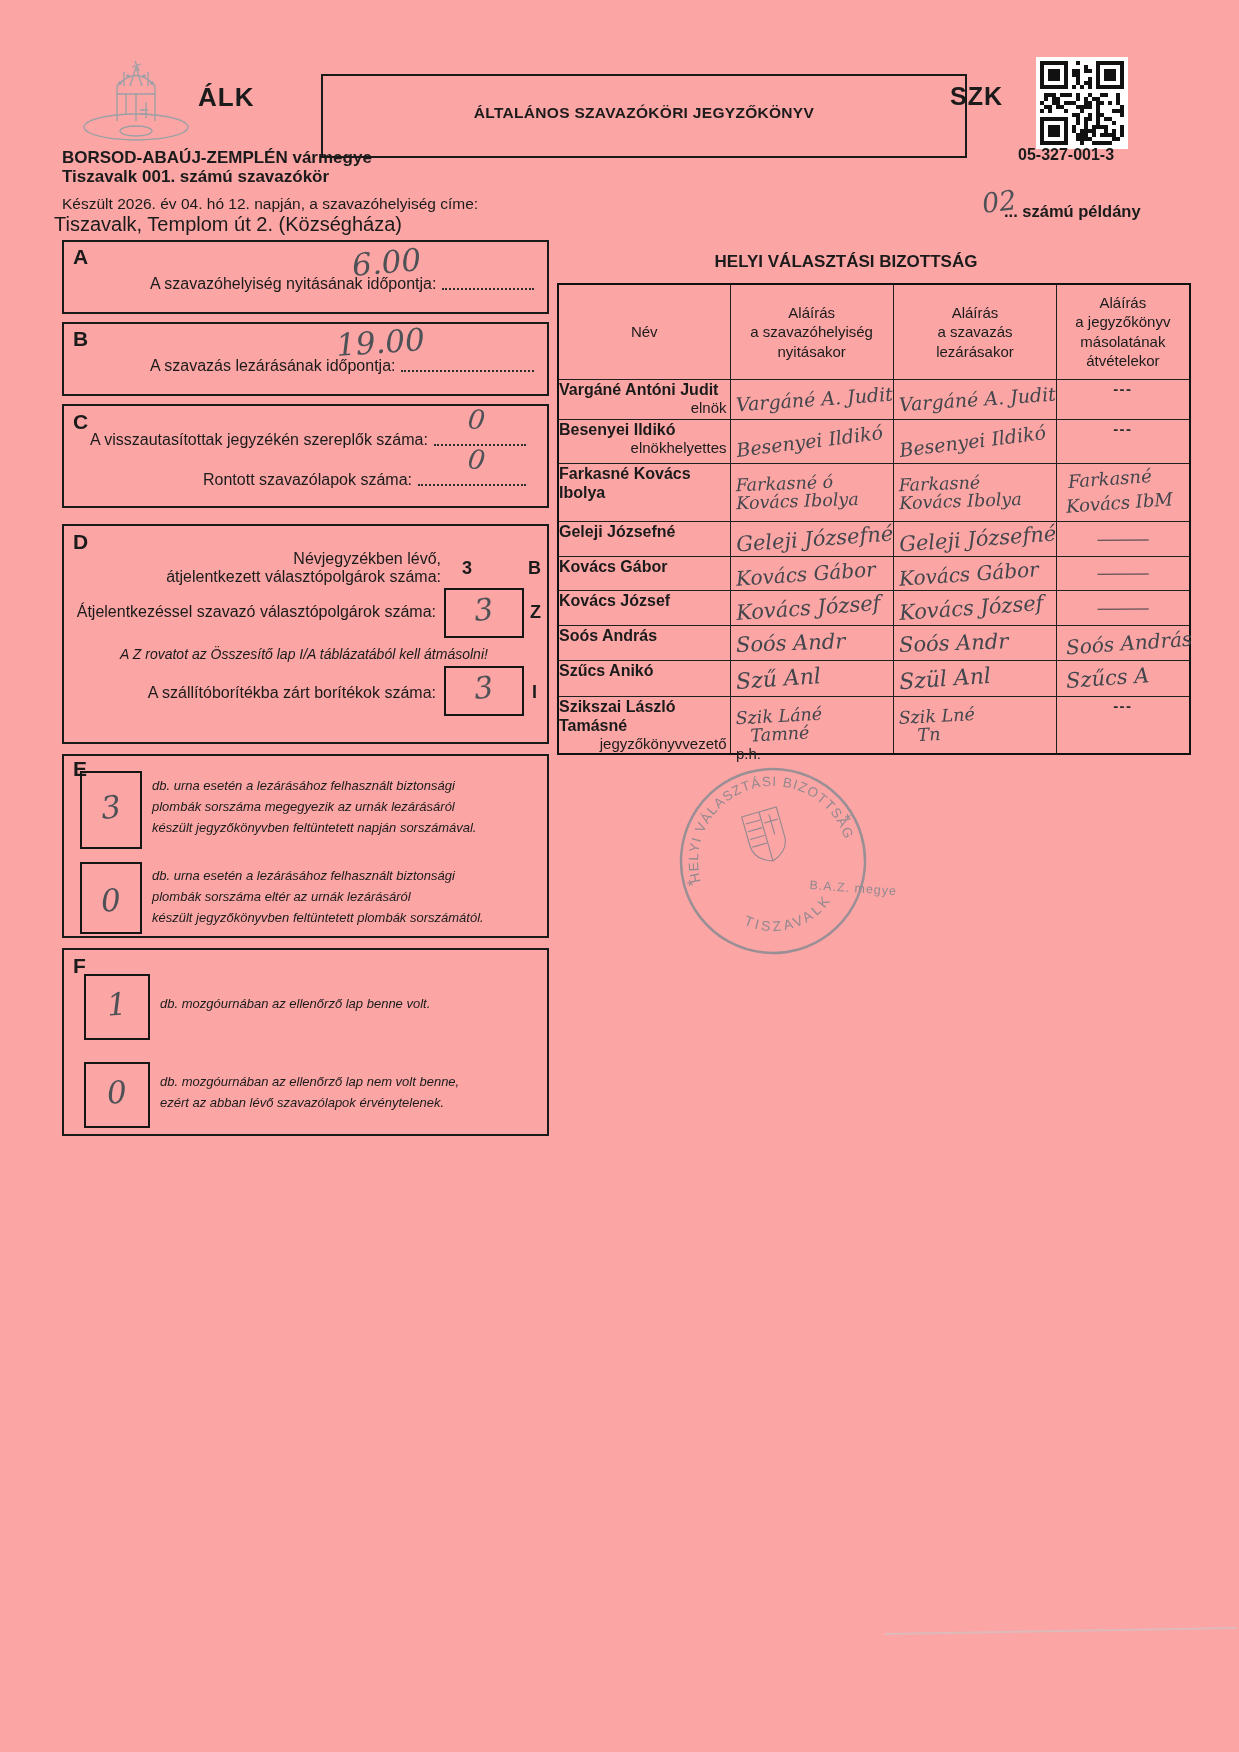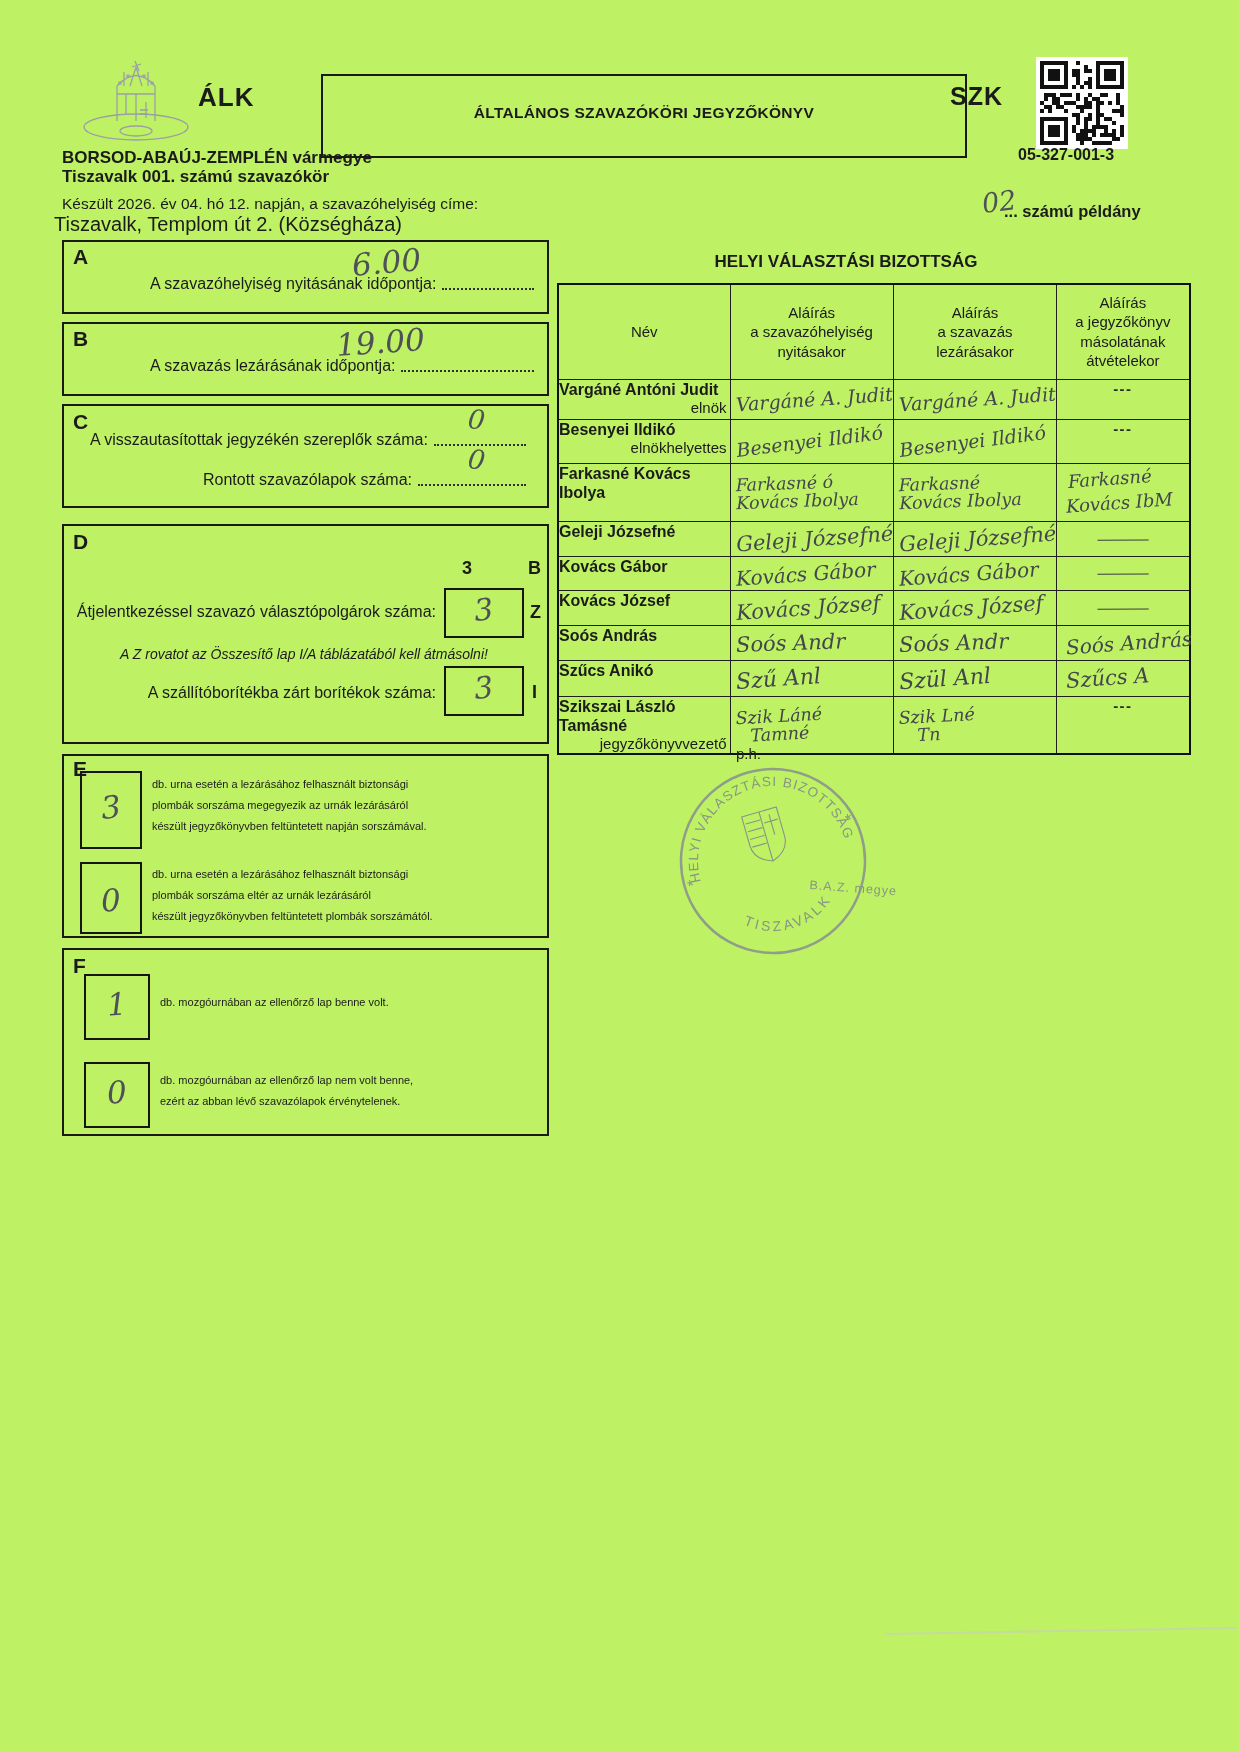--- a/index.html
+++ b/index.html
@@ -1,28 +1,28 @@
 <!DOCTYPE html>
 <html><head>
 <meta charset="utf-8">
 <style>
   html,body{margin:0;padding:0;background:#e8e8e8;}
-  .page{position:relative;width:1239px;height:1752px;background:#bef264;
+  .page{position:relative;width:1239px;height:1752px;background:#fca5a5;
         font-family:"Liberation Sans",sans-serif;color:#1b1b1b;overflow:hidden;margin:0 auto;}
   .abs{position:absolute;}
   .b{font-weight:bold;}
   .boxed{position:absolute;border:2.6px solid #1a1a1a;background:transparent;}
   .letter{position:absolute;font-weight:bold;font-size:21px;}
   .frow{position:absolute;display:flex;align-items:flex-end;}
   .leader{flex:1;border-bottom:2.2px dotted #2e2e2e;margin:0 2px 3px 6px;height:1em;min-width:40px;}
   .lbl{font-size:16px;white-space:nowrap;}
   .hw{font-family:"DejaVu Serif",serif;font-style:italic;color:#4e5156;}
   .vbox{position:absolute;border:2.4px solid #151515;text-align:center;}
   .vbox .hw{display:inline-block;}
-  .eline{position:absolute;font-size:11px;white-space:nowrap;}
+  .eline{position:absolute;font-size:13px;white-space:nowrap;font-style:italic;}
   
   .cmt{position:absolute;border-collapse:collapse;table-layout:fixed;background:transparent;}
   .cmt td{border:1.7px solid #1f1f1f;position:relative;overflow:visible;padding:0;}
   .cmt{border:2.6px solid #111;}
   .hcell{text-align:center;vertical-align:middle;font-size:15px;line-height:1.3;}
   .c-name{vertical-align:top;padding:3px 4px 0 6px;}
   .nm{display:block;font-weight:bold;font-size:16px;line-height:1.2;white-space:nowrap;}
   .role{display:block;text-align:right;font-size:15px;line-height:1.2;padding-right:3px;}
   .c-sig{vertical-align:middle;}
   .sig{font-family:"DejaVu Serif",serif;font-style:italic;color:#43464c;font-size:19px;
@@ -229,20 +229,24 @@
     <div class="frow" style="left:26px;top:62px;width:438px;">
       <span style="flex:1"></span>
       <span class="lbl">Rontott szavazólapok száma:</span>
       <span class="leader" style="flex:0 0 108px;"></span>
     </div>
     <span class="abs hw" style="left:404px;top:38px;font-size:27px;transform:rotate(8deg);">0</span>
   </div>
 
   <div class="boxed" style="left:62px;top:524px;width:483px;height:216px;">
     <span class="letter" style="left:9px;top:4px;">D</span>
+    <div class="abs" style="right:106px;top:24px;text-align:right;">
+      <span class="lbl" style="display:block;">Névjegyzékben lévő,</span>
+      <span class="lbl" style="display:block;">átjelentkezett választópolgárok száma:</span>
+    </div>
     <span class="abs b" style="left:398px;top:32px;font-size:18px;">3</span>
     <span class="abs b" style="left:464px;top:32px;font-size:18px;">B</span>
 
     <div class="abs" style="right:111px;top:77px;">
       <span class="lbl">Átjelentkezéssel szavazó választópolgárok száma:</span>
     </div>
     <div class="vbox" style="left:380px;top:62px;width:76px;height:46px;">
       <span class="hw" style="font-size:30px;transform:rotate(-6deg);margin-top:2px;">3</span>
     </div>
     <span class="abs b" style="left:466px;top:76px;font-size:18px;">Z</span>

